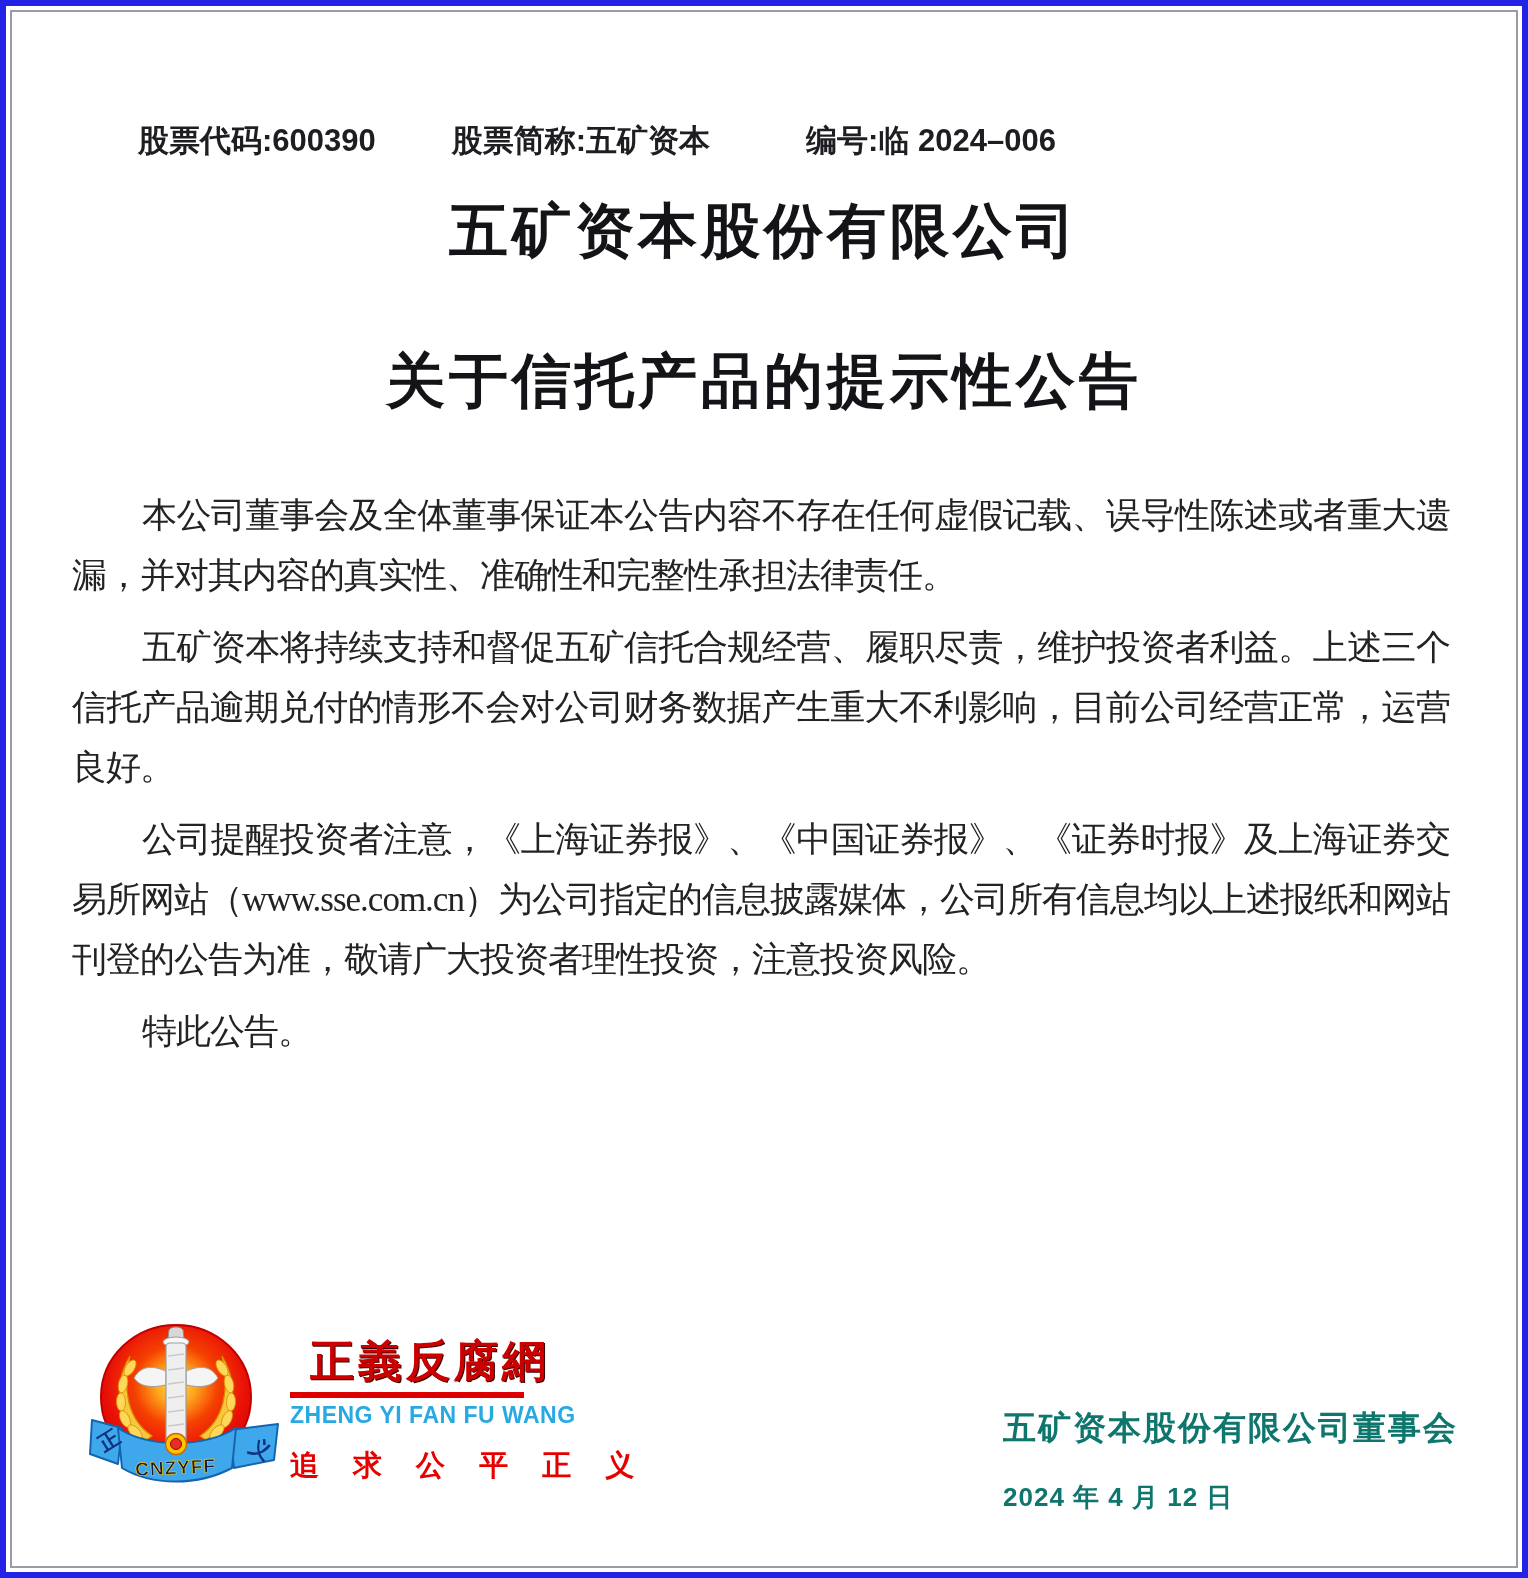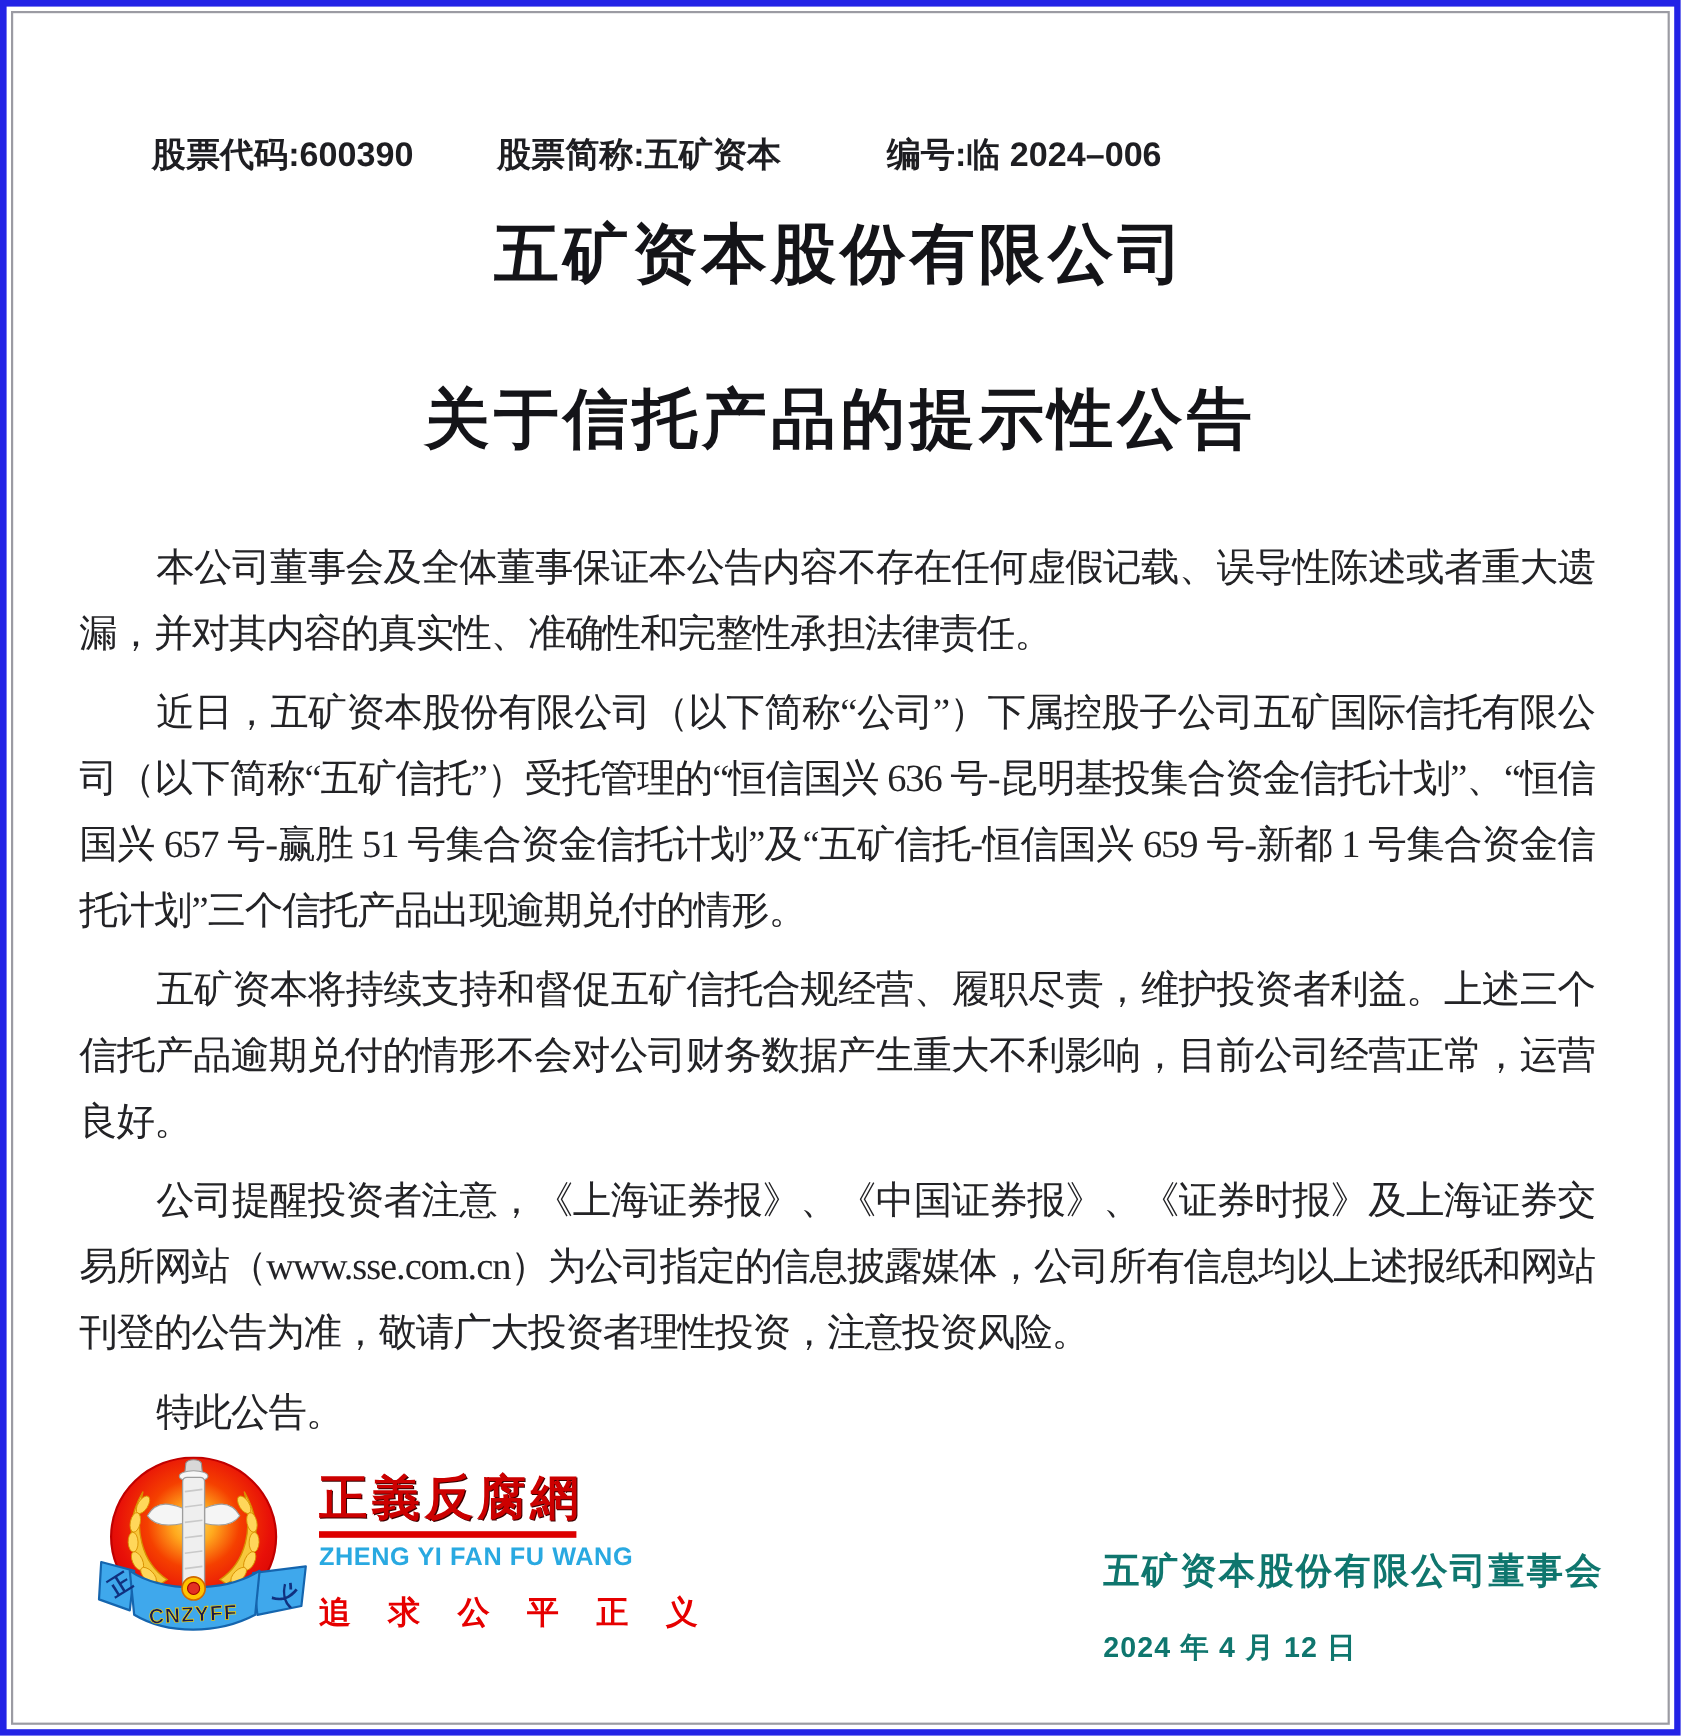--- a/index.html
+++ b/index.html
@@ -43,21 +43,21 @@
     position:absolute;top:1406px;right:70px;z-index:1;text-align:left;
     font-family:"Liberation Sans","DejaVu Sans",sans-serif;
     font-weight:700;color:#0f766e;white-space:nowrap;
   }
   .sig-company{font-size:33px;letter-spacing:2px;}
   .sig-date{margin-top:29px;font-size:26px;letter-spacing:1px;}
 
   
   .watermark{position:absolute;left:88px;top:1322px;width:470px;height:200px;z-index:5;}
   .wm-logo{position:absolute;left:0;top:2px;}
-  .wm-text{position:absolute;left:202px;top:16px;width:260px;}
+  .wm-text{position:absolute;left:202px;top:16px;width:260px;text-align:right;}
   .site-name{
     font-family:"Liberation Serif","DejaVu Serif",serif;
     font-weight:900;font-size:44px;line-height:48px;letter-spacing:4px;
     color:#cc0000;white-space:nowrap;text-shadow:1px 1px 0 #3a0000;
   }
   .site-divider{height:6px;width:234px;background:#dd0000;margin-top:6px;}
   .site-en{
     margin-top:4px;font-family:"Liberation Sans","DejaVu Sans",sans-serif;
     font-weight:bold;font-size:23px;color:#29a9e1;white-space:nowrap;letter-spacing:0.5px;
   }
@@ -77,21 +77,20 @@
     <span class="seg1">股票代码:600390</span>
     <span class="seg2">股票简称:五矿资本</span>
     <span class="seg3">编号:临 2024–006</span>
   </div>
 
   <div class="doc-title l1">五矿资本股份有限公司</div>
   <div class="doc-title l2">关于信托产品的提示性公告</div>
 
   <div class="body-text">
     <p>本公司董事会及全体董事保证本公告内容不存在任何虚假记载、误导性陈述或者重大遗漏，并对其内容的真实性、准确性和完整性承担法律责任。</p>
-    <p>近日，五矿资本股份有限公司（以下简称“公司”）下属控股子公司五矿国际信托有限公司（以下简称“五矿信托”）受托管理的“恒信国兴 636 号-昆明基投集合资金信托计划”、“恒信国兴 657 号-赢胜 51 号集合资金信托计划”及“五矿信托-恒信国兴 659 号-新都 1 号集合资金信托计划”三个信托产品出现逾期兑付的情形。</p>
     <p>五矿资本将持续支持和督促五矿信托合规经营、履职尽责，维护投资者利益。上述三个信托产品逾期兑付的情形不会对公司财务数据产生重大不利影响，目前公司经营正常，运营良好。</p>
     <p>公司提醒投资者注意，《上海证券报》、《中国证券报》、《证券时报》及上海证券交易所网站（www.sse.com.cn）为公司指定的信息披露媒体，公司所有信息均以上述报纸和网站刊登的公告为准，敬请广大投资者理性投资，注意投资风险。</p>
     <p>特此公告。</p>
   </div>
 
   <div class="signature">
     <div class="sig-company">五矿资本股份有限公司董事会</div>
     <div class="sig-date">2024 年 4 月 12 日</div>
   </div>
 

